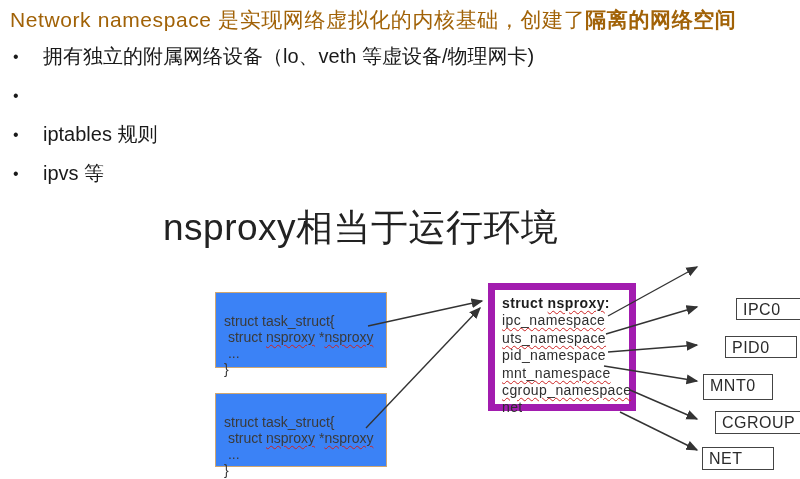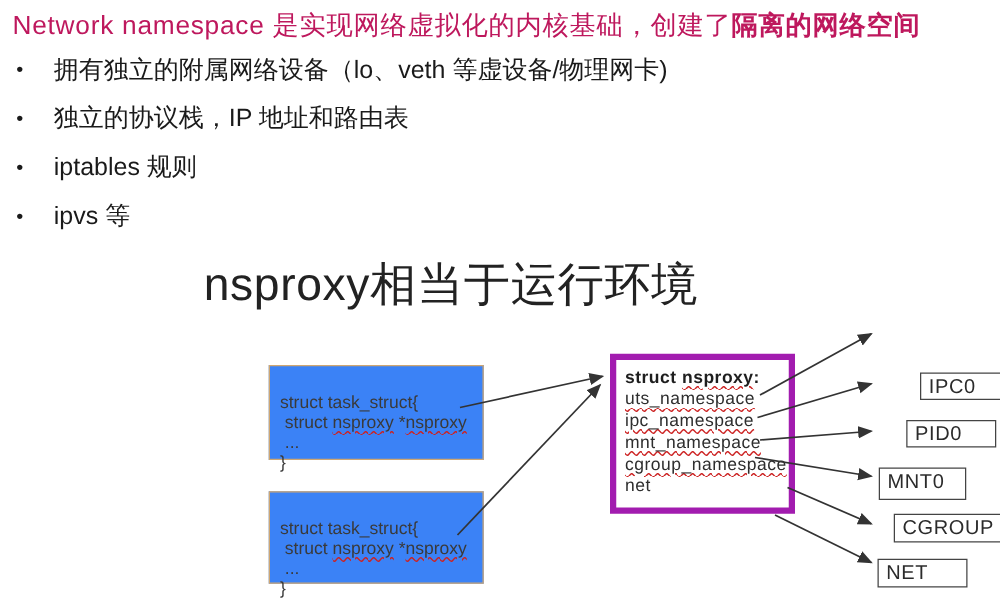--- a/index.html
+++ b/index.html
@@ -2,39 +2,39 @@
 <html><head>
 <meta charset="utf-8">
 <style>
   * { margin:0; padding:0; box-sizing:border-box; }
   html,body { width:800px; height:479px; background:#ffffff; overflow:hidden;
               font-family:"Liberation Sans","DejaVu Sans",sans-serif; }
   #slide { position:relative; width:800px; height:479px; background:#fff; }
 
   
   .title { position:absolute; left:10px; top:6px; width:788px;
-           font-size:21px; letter-spacing:0.6px; color:#be185d; white-space:nowrap; }
+           font-size:21px; letter-spacing:0.6px; color:#a16207; white-space:nowrap; }
   .title .bold { font-weight:700; }
 
   .bullets { position:absolute; left:13px; top:44px; width:700px; }
   .bullet  { display:flex; margin-bottom:14px; font-size:20px; line-height:25px; color:#1a1a1a; }
   .bullet .dot { width:30px; font-size:16px; line-height:25px; color:#1a1a1a; }
 
   .heading { position:absolute; left:163px; top:203px; font-size:37px;
              letter-spacing:0.5px; color:#222; white-space:nowrap; }
 
   
   .codebox { position:absolute; border:1px solid #cfa671; background:#3b82f6;
              font-size:14px; line-height:16px; color:#3a3a3a; padding:20px 8px;
              white-space:nowrap; }
   #task1 { left:215px; top:292px; width:172px; height:76px; }
   #task2 { left:215px; top:393px; width:172px; height:74px; }
 
   #nsproxy { position:absolute; left:488px; top:283px; width:148px; height:128px;
-             border:5px solid #a21caf; background:#fff; padding:5px 7px;
+             border:7px solid #a21caf; background:#fff; padding:5px 7px;
              font-size:14px; line-height:17.4px; letter-spacing:0.4px;
              color:#2e2e2e; white-space:nowrap; }
   #nsproxy .hdr { font-weight:700; color:#1e1e1e; }
 
   .nsbox { position:absolute; border:1.5px solid #444; background:#fff;
            font-size:16px; line-height:19px; color:#2b2b2b; padding:1px 6px;
            letter-spacing:0.5px; }
   #ns-uts    { left:703px; top:261px; width:72px; height:22px; }
   #ns-ipc    { left:736px; top:298px; width:70px; height:22px; }
   #ns-pid    { left:703px; top:336px; width:72px; height:22px;margin-left:22px; }
@@ -59,21 +59,20 @@
     <span>Network namespace 是实现网络虚拟化的内核基础，创建了</span><span class="bold">隔离的网络空间</span>
   </div>
 
   <div class="bullets">
     <div class="bullet">
       <span class="dot">•</span>
       <span>拥有独立的附属网络设备（lo、veth 等虚设备/物理网卡)</span>
     </div>
     <div class="bullet">
       <span class="dot">•</span>
-      <span>独立的协议栈，IP 地址和路由表</span>
     </div>
     <div class="bullet">
       <span class="dot">•</span>
       <span>iptables 规则</span>
     </div>
     <div class="bullet">
       <span class="dot">•</span>
       <span>ipvs 等</span>
     </div>
   </div>
@@ -89,22 +88,23 @@
 
   <div class="codebox" id="task2">
     <div><span>struct task_struct{</span></div>
     <div>&nbsp;<span>struct </span><span class="squiggle">nsproxy</span><span> *</span><span class="squiggle">nsproxy</span></div>
     <div>&nbsp;<span>...</span></div>
     <div><span>}</span></div>
   </div>
 
   <div id="nsproxy">
     <div class="hdr"><span>struct </span><span class="squiggle">nsproxy</span><span>:</span></div>
+    <div><span class="squiggle">ipc_namespace</span></div>
     <div><span class="squiggle">uts_namespace</span></div>
-    <div><span class="squiggle">ipc_namespace</span></div>
+    <div><span>pid_namespace</span></div>
     <div><span class="squiggle">mnt_namespace</span></div>
     <div><span class="squiggle">cgroup_namespace</span></div>
     <div><span>net</span></div>
   </div>
 
   <div class="nsbox" id="ns-ipc">IPC0</div>
   <div class="nsbox" id="ns-pid">PID0</div>
   <div class="nsbox" id="ns-mnt">MNT0</div>
   <div class="nsbox" id="ns-cgroup">CGROUP</div>
   <div class="nsbox" id="ns-net">NET</div>

